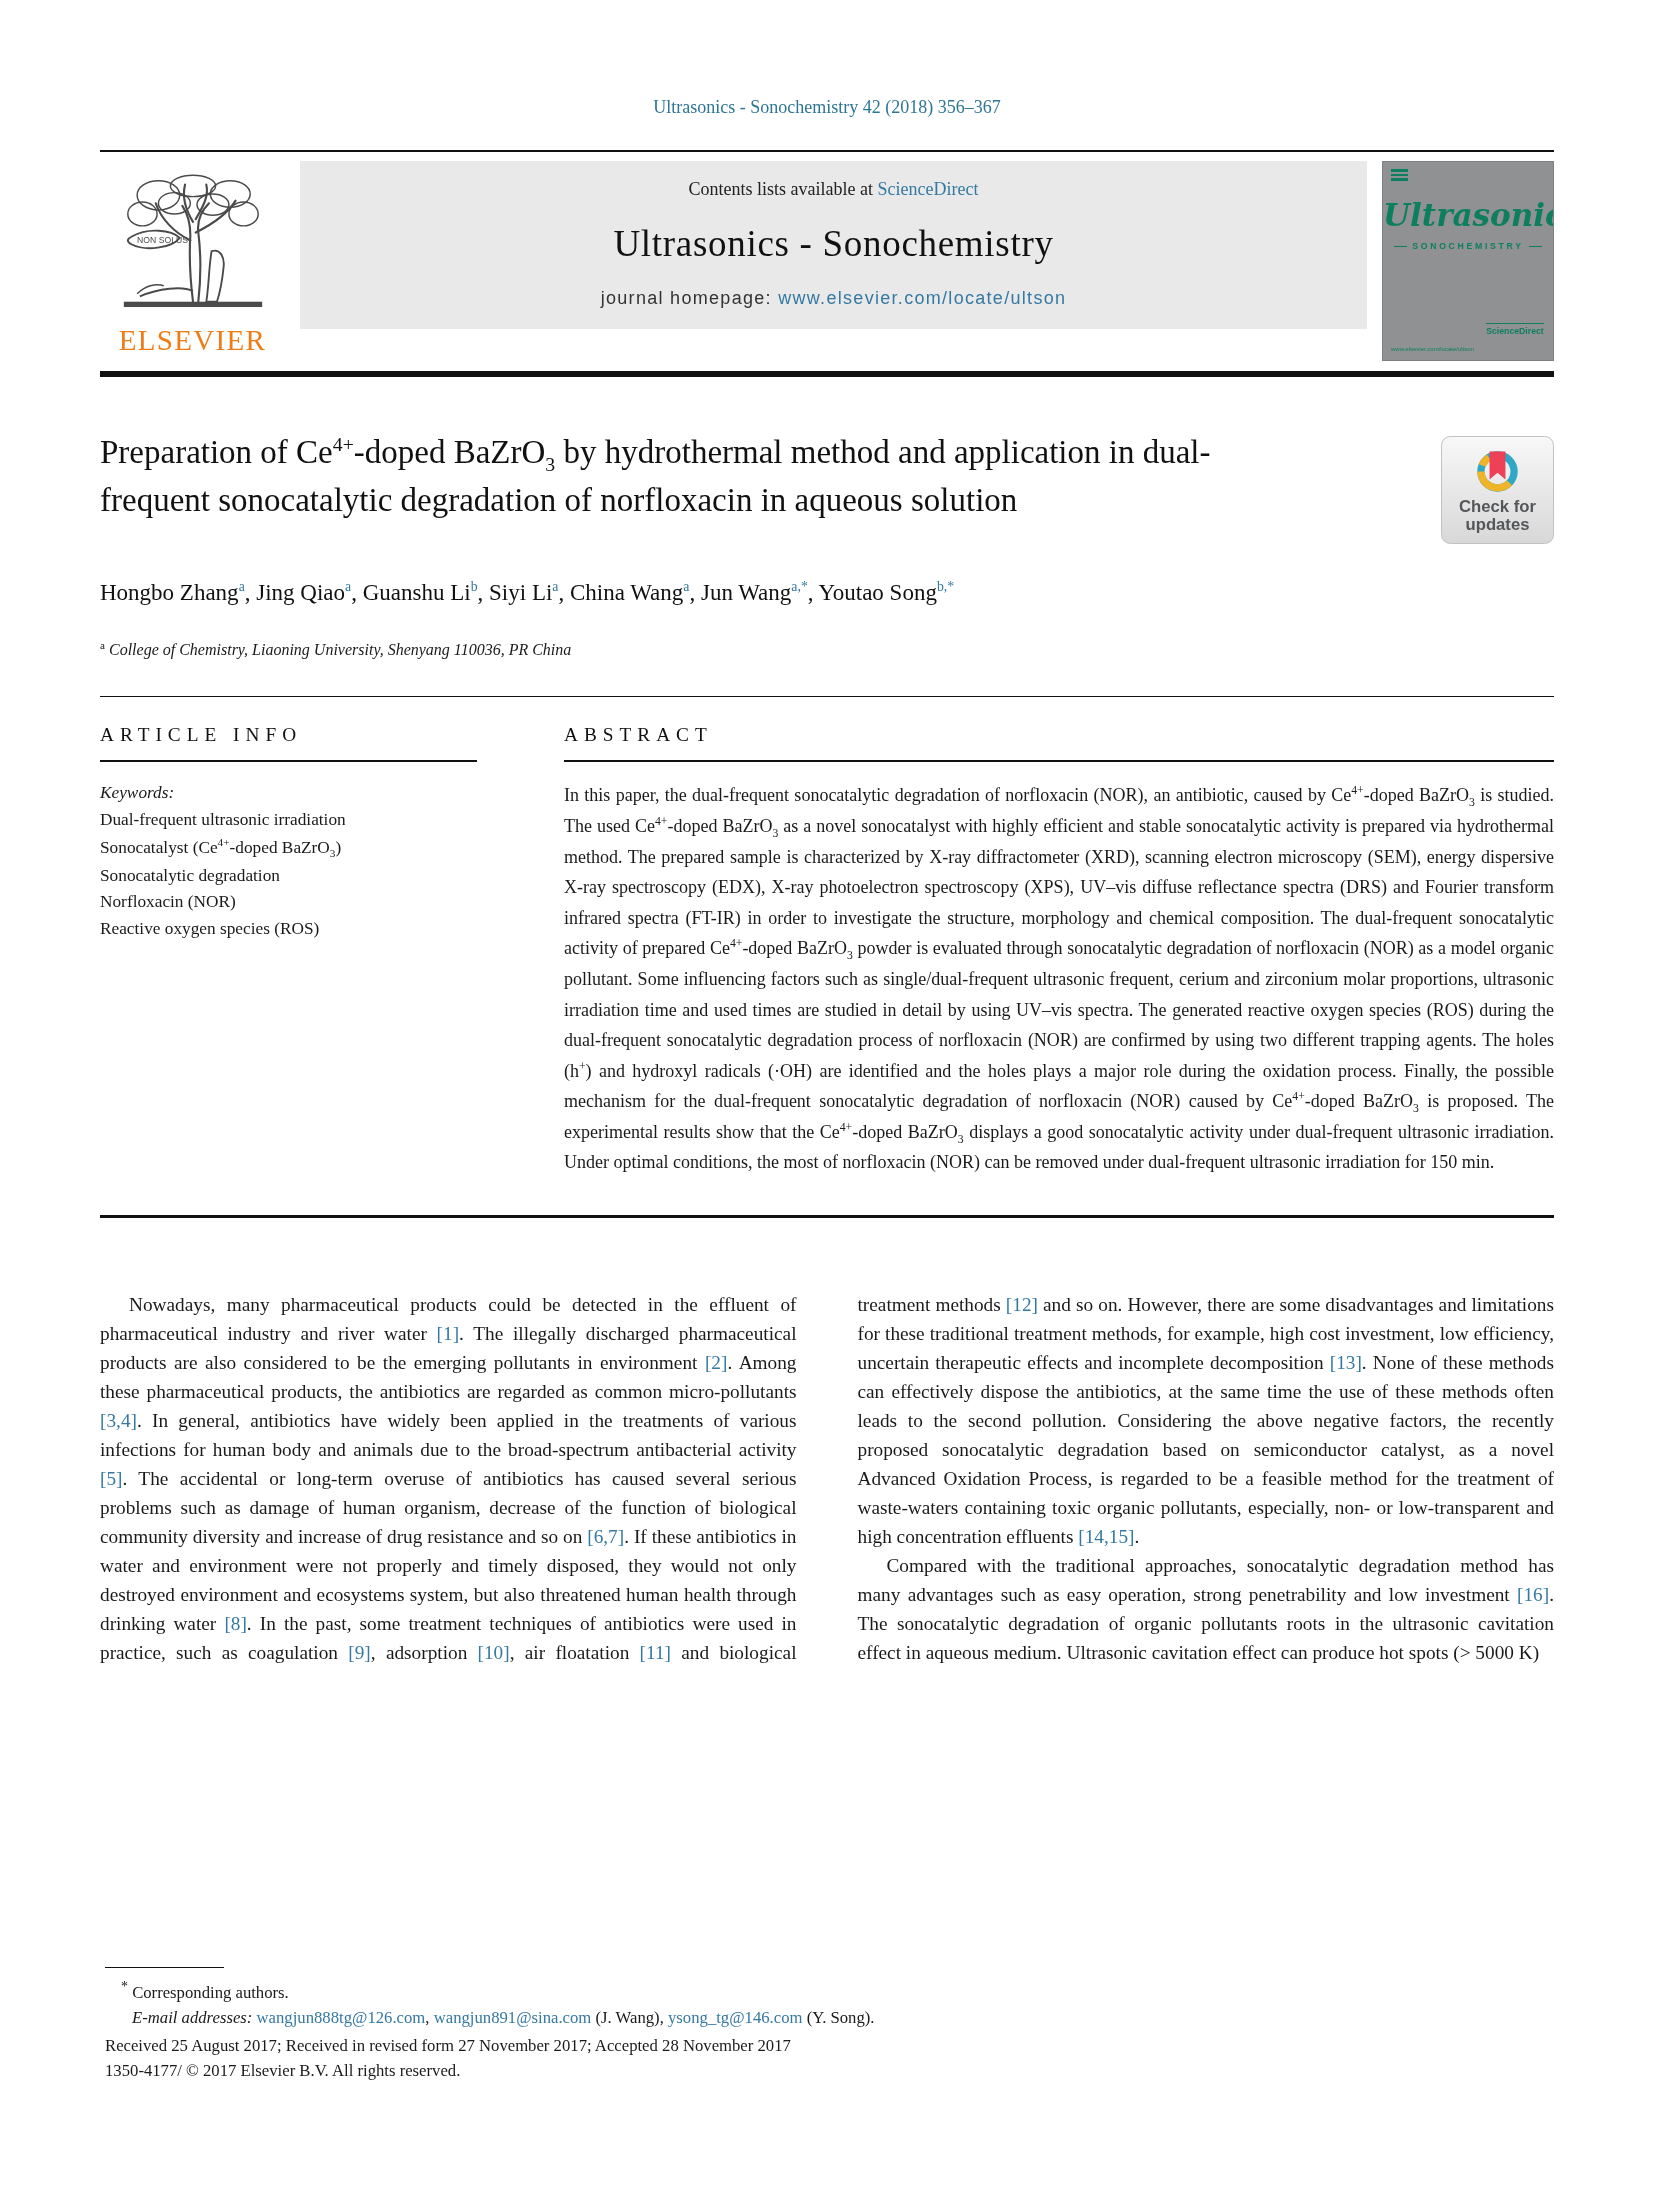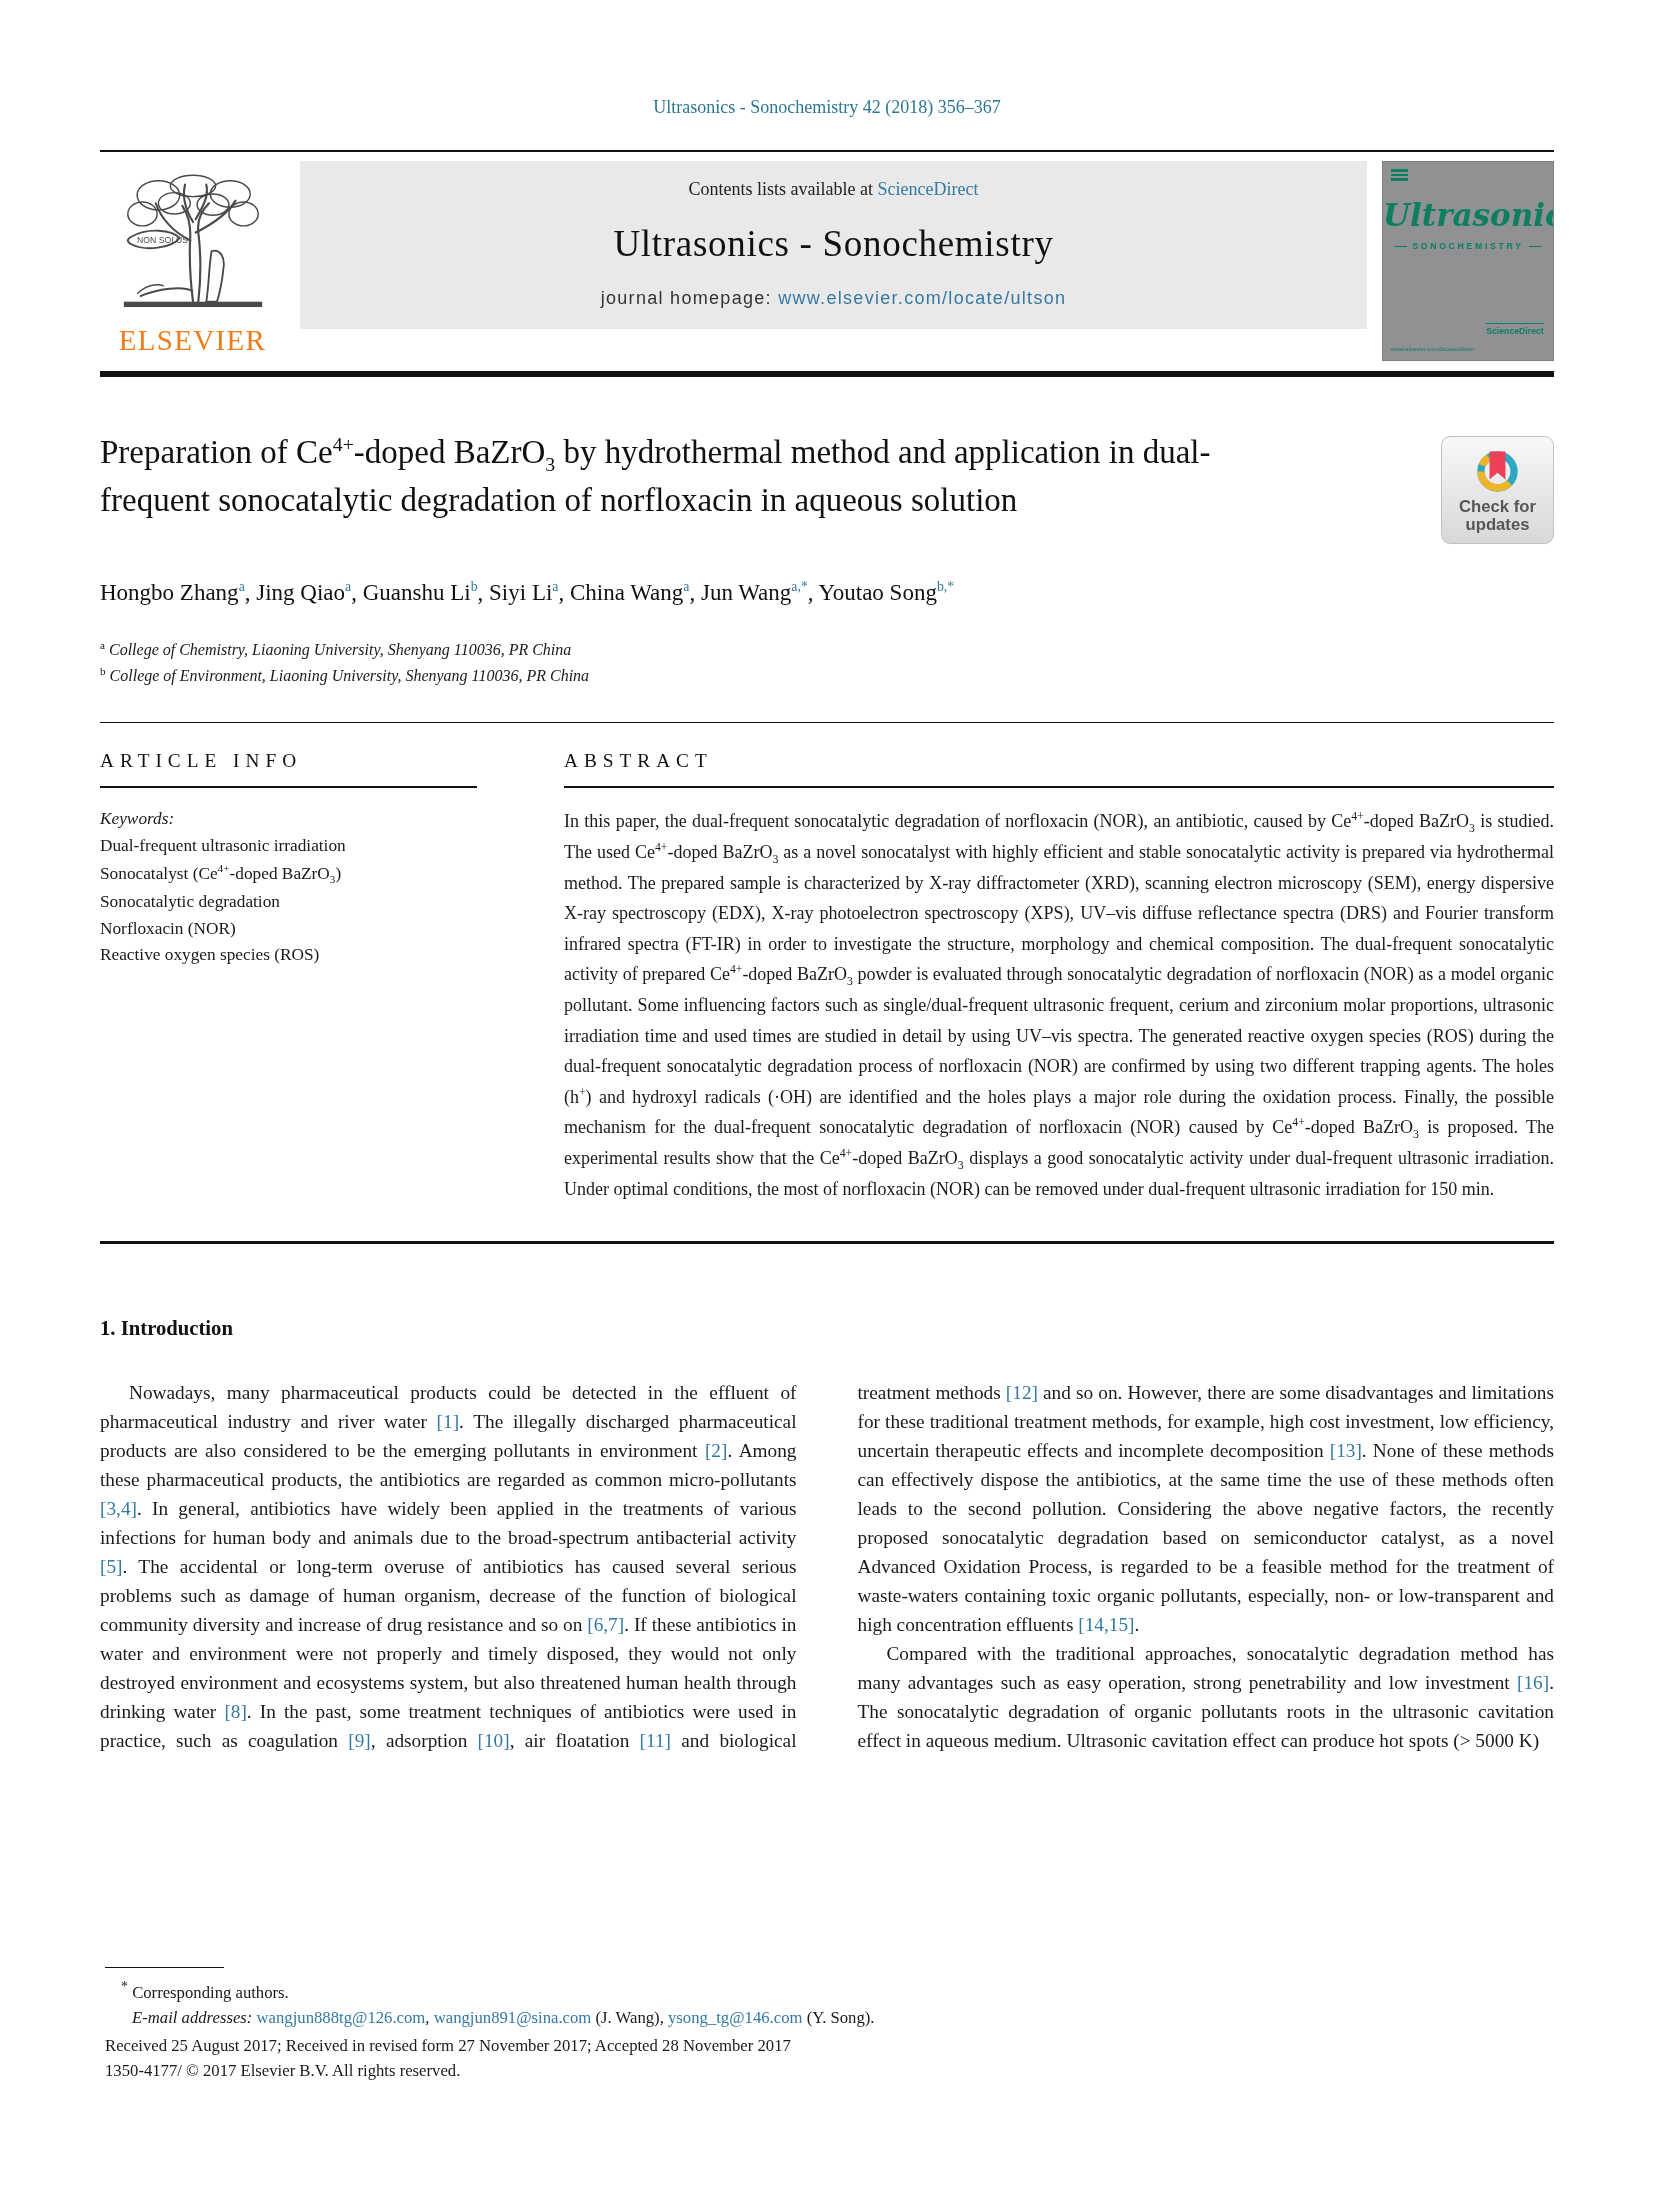--- a/index.html
+++ b/index.html
@@ -154,21 +154,20 @@
         <div>Check for</div>
         <div>updates</div>
       </div>
     </div>
   </div>
 
   <div class="authors"><span><span>Hongbo Zhang</span><sup>a</sup></span>, <span><span>Jing Qiao</span><sup>a</sup></span>, <span><span>Guanshu Li</span><sup>b</sup></span>, <span><span>Siyi Li</span><sup>a</sup></span>, <span><span>China Wang</span><sup>a</sup></span>, <span><span>Jun Wang</span><sup>a,*</sup></span>, <span><span>Youtao Song</span><sup>b,*</sup></span></div>
 
   <div class="affiliations">
     <div><sup>a</sup> <span>College of Chemistry, Liaoning University, Shenyang 110036, PR China</span></div>
-    <div><sup>b</sup> <span>College of Environment, Liaoning University, Shenyang 110036, PR China</span></div>
   </div>
 
   <div class="rule-thin"></div>
 
   <div class="info-abstract">
     <div class="info-col">
       <div class="col-heading">ARTICLE INFO</div>
       <div class="keywords">
         <div class="kw-label">Keywords:</div>
         <div class="kw-item">Dual-frequent ultrasonic irradiation</div>
@@ -180,21 +179,20 @@
     </div>
     <div class="abs-col">
       <div class="col-heading">ABSTRACT</div>
       <p class="abstract-text">In this paper, the dual-frequent sonocatalytic degradation of norfloxacin (NOR), an antibiotic, caused by Ce<sup>4+</sup>-doped BaZrO<sub>3</sub> is studied. The used Ce<sup>4+</sup>-doped BaZrO<sub>3</sub> as a novel sonocatalyst with highly efficient and stable sonocatalytic activity is prepared via hydrothermal method. The prepared sample is characterized by X-ray diffractometer (XRD), scanning electron microscopy (SEM), energy dispersive X-ray spectroscopy (EDX), X-ray photoelectron spectroscopy (XPS), UV–vis diffuse reflectance spectra (DRS) and Fourier transform infrared spectra (FT-IR) in order to investigate the structure, morphology and chemical composition. The dual-frequent sonocatalytic activity of prepared Ce<sup>4+</sup>-doped BaZrO<sub>3</sub> powder is evaluated through sonocatalytic degradation of norfloxacin (NOR) as a model organic pollutant. Some influencing factors such as single/dual-frequent ultrasonic frequent, cerium and zirconium molar proportions, ultrasonic irradiation time and used times are studied in detail by using UV–vis spectra. The generated reactive oxygen species (ROS) during the dual-frequent sonocatalytic degradation process of norfloxacin (NOR) are confirmed by using two different trapping agents. The holes (h<sup>+</sup>) and hydroxyl radicals (·OH) are identified and the holes plays a major role during the oxidation process. Finally, the possible mechanism for the dual-frequent sonocatalytic degradation of norfloxacin (NOR) caused by Ce<sup>4+</sup>-doped BaZrO<sub>3</sub> is proposed. The experimental results show that the Ce<sup>4+</sup>-doped BaZrO<sub>3</sub> displays a good sonocatalytic activity under dual-frequent ultrasonic irradiation. Under optimal conditions, the most of norfloxacin (NOR) can be removed under dual-frequent ultrasonic irradiation for 150 min.</p>
     </div>
   </div>
 
   <div class="rule-mid"></div>
 
   <div class="intro">
-    <h2 class="intro-heading">1. Introduction</h2>
     <div class="intro-cols">
       <p>Nowadays, many pharmaceutical products could be detected in the effluent of pharmaceutical industry and river water <a href="#" class="ref">[1]</a>. The illegally discharged pharmaceutical products are also considered to be the emerging pollutants in environment <a href="#" class="ref">[2]</a>. Among these pharmaceutical products, the antibiotics are regarded as common micro-pollutants <a href="#" class="ref">[3,4]</a>. In general, antibiotics have widely been applied in the treatments of various infections for human body and animals due to the broad-spectrum antibacterial activity <a href="#" class="ref">[5]</a>. The accidental or long-term overuse of antibiotics has caused several serious problems such as damage of human organism, decrease of the function of biological community diversity and increase of drug resistance and so on <a href="#" class="ref">[6,7]</a>. If these antibiotics in water and environment were not properly and timely disposed, they would not only destroyed environment and ecosystems system, but also threatened human health through drinking water <a href="#" class="ref">[8]</a>. In the past, some treatment techniques of antibiotics were used in practice, such as coagulation <a href="#" class="ref">[9]</a>, adsorption <a href="#" class="ref">[10]</a>, air floatation <a href="#" class="ref">[11]</a> and biological treatment methods <a href="#" class="ref">[12]</a> and so on. However, there are some disadvantages and limitations for these traditional treatment methods, for example, high cost investment, low efficiency, uncertain therapeutic effects and incomplete decomposition <a href="#" class="ref">[13]</a>. None of these methods can effectively dispose the antibiotics, at the same time the use of these methods often leads to the second pollution. Considering the above negative factors, the recently proposed sonocatalytic degradation based on semiconductor catalyst, as a novel Advanced Oxidation Process, is regarded to be a feasible method for the treatment of waste-waters containing toxic organic pollutants, especially, non- or low-transparent and high concentration effluents <a href="#" class="ref">[14,15]</a>.</p>
       <p>Compared with the traditional approaches, sonocatalytic degradation method has many advantages such as easy operation, strong penetrability and low investment <a href="#" class="ref">[16]</a>. The sonocatalytic degradation of organic pollutants roots in the ultrasonic cavitation effect in aqueous medium. Ultrasonic cavitation effect can produce hot spots (&gt; 5000 K)</p>
     </div>
   </div>
 
   <div class="footer">
     <div class="foot-rule"></div>
     <div class="foot-note"><sup>*</sup><span> Corresponding authors.</span></div>
     <div class="foot-email">

